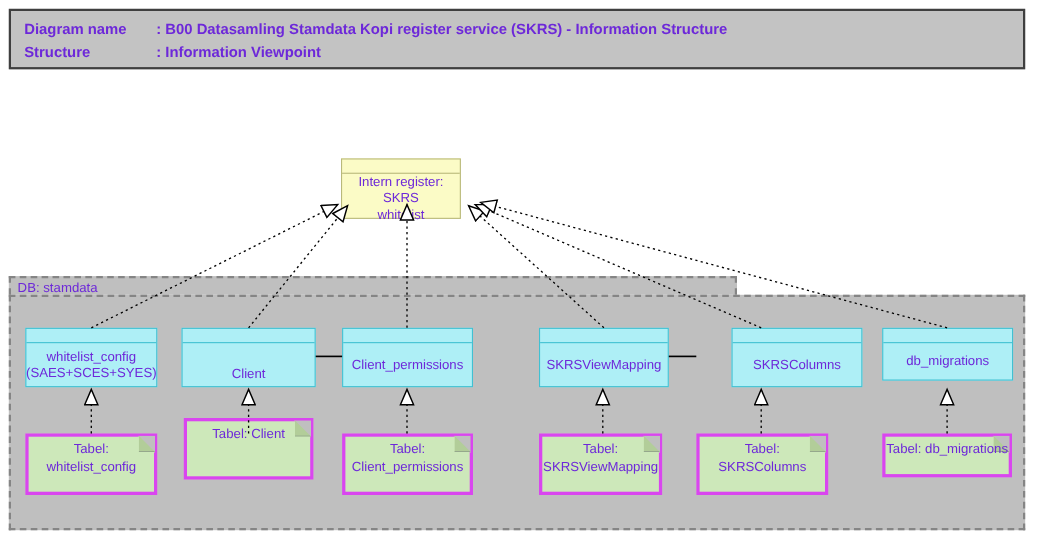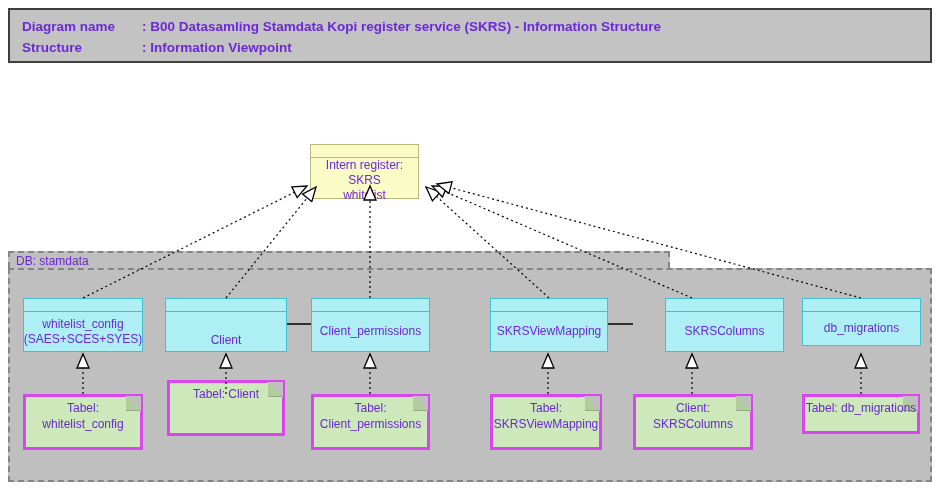--- a/index.html
+++ b/index.html
@@ -114,21 +114,21 @@
   </div>
   <div class="note" style="left:490px;top:394px;width:112px;height:56px;">
     <div class="cut"></div>
     <div class="fold"></div>
     <div class="nlabel">Tabel:
 SKRSViewMapping</div>
   </div>
   <div class="note" style="left:633px;top:394px;width:120px;height:56px;">
     <div class="cut"></div>
     <div class="fold"></div>
-    <div class="nlabel">Client: SKRSColumns</div>
+    <div class="nlabel">Tabel: SKRSColumns</div>
   </div>
   <div class="note" style="left:802px;top:394px;width:118px;height:40px;">
     <div class="cut"></div>
     <div class="fold"></div>
     <div class="nlabel">Tabel: db_migrations</div>
   </div>
 
   <svg class="overlay" width="945" height="495">
     <defs>
       <marker id="tri" markerUnits="userSpaceOnUse" markerWidth="18" markerHeight="14" refX="15" refY="7" orient="auto">

